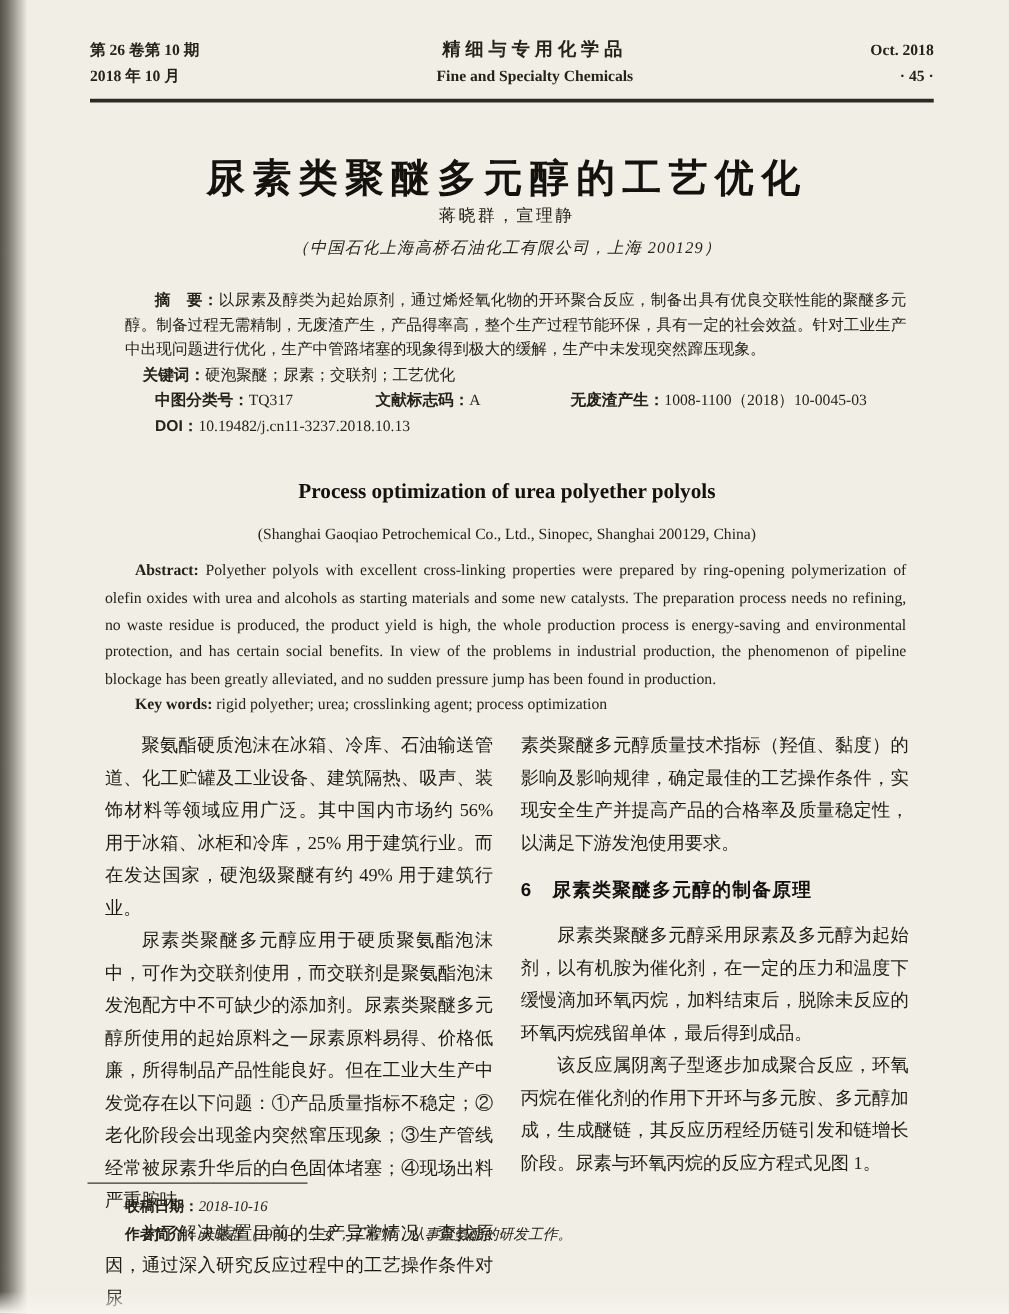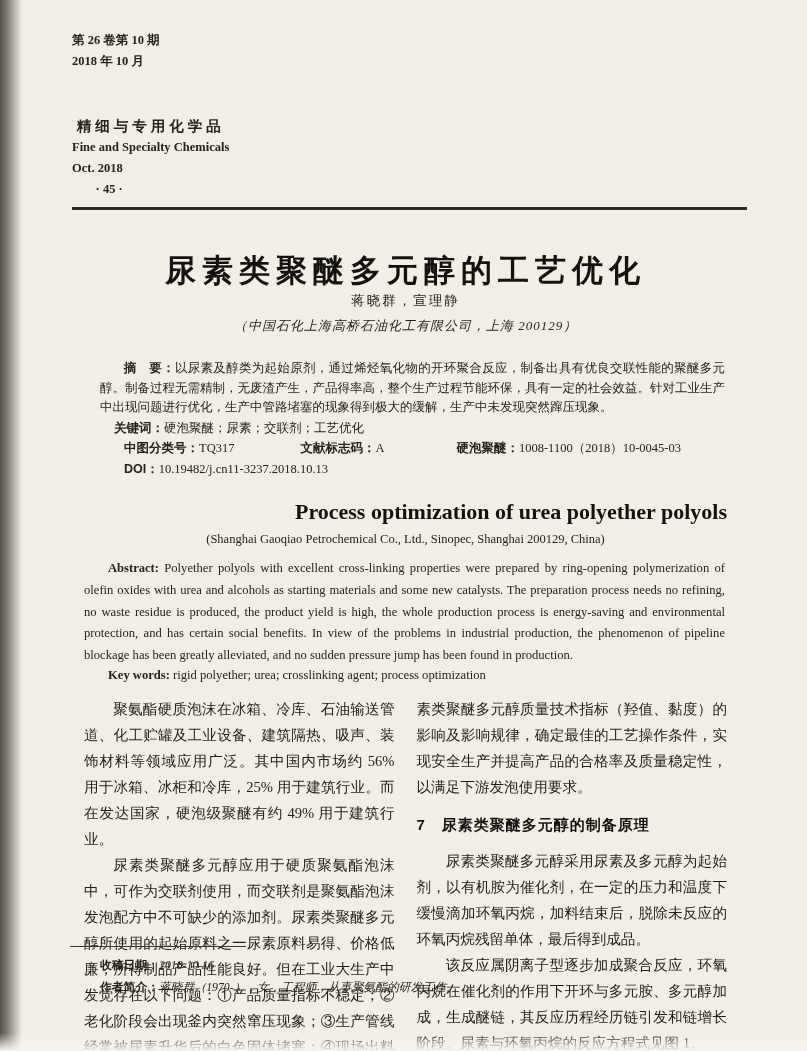--- a/index.html
+++ b/index.html
@@ -5,23 +5,23 @@
   html,body{margin:0;padding:0;}
   body{width:807px;height:1051px;background:#e9e6dc;font-family:"Liberation Serif","DejaVu Serif",serif;}
   .page{position:relative;width:807px;height:1051px;background:#f0eee5;overflow:hidden;color:#262319;}
   .scan-edge{position:absolute;left:0;top:0;width:22px;height:100%;
     background:linear-gradient(to right,#55524b 0%,#7b786f 30%,rgba(240,238,229,0) 100%);}
   .scan-bottom{position:absolute;left:0;bottom:0;width:100%;height:18px;
     background:linear-gradient(to top,#f6f4ee,rgba(246,244,238,0));}
 
   
   .journal-header{display:flex;justify-content:space-between;align-items:flex-start;
-    margin:30px 60px 0 72px;font-weight:bold;font-size:12.5px;line-height:21px;flex-direction:column;}
+    margin:30px 60px 0 72px;font-weight:bold;font-size:12.5px;line-height:21px;}
   .jh-left{text-align:left;}
-  .jh-center{text-align:center;margin-top:44px;}
+  .jh-center{text-align:center;}
   .jh-center .cn{font-size:14.5px;letter-spacing:4px;font-family:"Liberation Sans","DejaVu Sans",sans-serif;}
   .jh-right{text-align:right;}
   .header-rule{margin:7px 60px 0 72px;border-top:3px solid #2c2a24;}
 
   
   .fm{margin-left:84px;margin-right:80px;}
   .cn-title{margin-top:40px;text-align:center;font-size:31px;font-weight:bold;
     font-family:"Liberation Sans","DejaVu Sans",sans-serif;letter-spacing:6px;color:#14120e;}
   .cn-authors{text-align:center;font-size:13.5px;letter-spacing:2px;}
   .cn-affil{margin-top:7px;text-align:center;font-size:13px;font-style:italic;letter-spacing:1px;}
@@ -31,23 +31,23 @@
   .indent{text-indent:1.9em;}
   .hei{font-family:"Liberation Sans","DejaVu Sans",sans-serif;font-weight:bold;}
   .meta-row{margin-top:1px;display:flex;}
   .meta-item{white-space:nowrap;}
   .meta-item.m2{margin-left:66px;}
   .meta-item.m3{margin-left:72px;}
   .meta-row.first{text-indent:0;padding-left:24px;}
   .doi-row{padding-left:24px;margin-top:1px;}
 
   
-  .en-title{margin-top:20px;text-align:right;font-size:22px;font-weight:bold;color:#14120e;}
+  .en-title{margin-top:32px;text-align:center;font-size:17px;font-weight:bold;color:#14120e;}
   .en-authors{margin-top:7px;text-align:center;font-size:14px;font-style:italic;letter-spacing:1px;}
-  .en-affil{margin-top:7px;text-align:center;font-size:12.5px;}
+  .en-affil{margin-top:17px;text-align:center;font-size:12.5px;}
   .en-abstract{margin:11px 2px 0 0;font-size:12.6px;line-height:21.8px;text-align:justify;}
   .en-abstract p{margin:0;}
   .en-keywords{margin-top:1px;padding-left:24px;font-size:12.6px;}
 
   
   .columns{display:flex;gap:22px;margin:13px 80px 0 84px;}
   .col{flex:1;min-width:0;font-size:14.6px;line-height:26px;text-align:justify;color:#201d15;}
   .col p{margin:0;text-indent:2em;}
   .col p.cont{text-indent:0;}
   .section-heading{font-family:"Liberation Sans","DejaVu Sans",sans-serif;font-weight:bold;
@@ -85,42 +85,42 @@
     <div class="cn-title">尿素类聚醚多元醇的工艺优化</div>
     <div class="cn-authors">蒋晓群，宣理静</div>
     <div class="cn-affil">（中国石化上海高桥石油化工有限公司，上海 200129）</div>
 
     <div class="abstract-block">
       <p class="indent"><span class="hei">摘　要：</span><span>以尿素及醇类为起始原剂，通过烯烃氧化物的开环聚合反应，制备出具有优良交联性能的聚醚多元醇。制备过程无需精制，无废渣产生，产品得率高，整个生产过程节能环保，具有一定的社会效益。针对工业生产中出现问题进行优化，生产中管路堵塞的现象得到极大的缓解，生产中未发现突然蹿压现象。</span></p>
       <p style="padding-left:14px;margin-top:1px;"><span class="hei">关键词：</span><span>硬泡聚醚；尿素；交联剂；工艺优化</span></p>
       <div class="meta-row first">
         <span class="meta-item"><span class="hei">中图分类号：</span><span>TQ317</span></span>
         <span class="meta-item m2"><span class="hei">文献标志码：</span><span>A</span></span>
-        <span class="meta-item m3"><span class="hei">硬泡聚醚：</span><span>1008-1100（2018）10-0045-03</span></span>
+        <span class="meta-item m3"><span class="hei">无废渣产生：</span><span>1008-1100（2018）10-0045-03</span></span>
       </div>
       <div class="doi-row"><span class="hei">DOI：</span><span>10.19482/j.cn11-3237.2018.10.13</span></div>
     </div>
 
     <div class="en-title">Process optimization of urea polyether polyols</div>
     <div class="en-affil">(Shanghai Gaoqiao Petrochemical Co., Ltd., Sinopec, Shanghai 200129, China)</div>
     <div class="en-abstract">
       <p class="indent"><b>Abstract:</b><span> Polyether polyols with excellent cross-linking properties were prepared by ring-opening polymerization of olefin oxides with urea and alcohols as starting materials and some new catalysts. The preparation process needs no refining, no waste residue is produced, the product yield is high, the whole production process is energy-saving and environmental protection, and has certain social benefits. In view of the problems in industrial production, the phenomenon of pipeline blockage has been greatly alleviated, and no sudden pressure jump has been found in production.</span></p>
     </div>
     <div class="en-keywords"><b>Key words:</b><span> rigid polyether; urea; crosslinking agent; process optimization</span></div>
   </div>
 
   <div class="columns">
     <div class="col">
       <p>聚氨酯硬质泡沫在冰箱、冷库、石油输送管道、化工贮罐及工业设备、建筑隔热、吸声、装饰材料等领域应用广泛。其中国内市场约 56% 用于冰箱、冰柜和冷库，25% 用于建筑行业。而在发达国家，硬泡级聚醚有约 49% 用于建筑行业。</p>
       <p>尿素类聚醚多元醇应用于硬质聚氨酯泡沫中，可作为交联剂使用，而交联剂是聚氨酯泡沫发泡配方中不可缺少的添加剂。尿素类聚醚多元醇所使用的起始原料之一尿素原料易得、价格低廉，所得制品产品性能良好。但在工业大生产中发觉存在以下问题：①产品质量指标不稳定；②老化阶段会出现釜内突然窜压现象；③生产管线经常被尿素升华后的白色固体堵塞；④现场出料严重胺味。</p>
       <p>为了解决装置目前的生产异常情况，查找原因，通过深入研究反应过程中的工艺操作条件对尿</p>
     </div>
     <div class="col">
       <p class="cont">素类聚醚多元醇质量技术指标（羟值、黏度）的影响及影响规律，确定最佳的工艺操作条件，实现安全生产并提高产品的合格率及质量稳定性，以满足下游发泡使用要求。</p>
-      <div class="section-heading">7　尿素类聚醚多元醇的制备原理</div>
+      <div class="section-heading">6　尿素类聚醚多元醇的制备原理</div>
       <p>尿素类聚醚多元醇采用尿素及多元醇为起始剂，以有机胺为催化剂，在一定的压力和温度下缓慢滴加环氧丙烷，加料结束后，脱除未反应的环氧丙烷残留单体，最后得到成品。</p>
       <p>该反应属阴离子型逐步加成聚合反应，环氧丙烷在催化剂的作用下开环与多元胺、多元醇加成，生成醚链，其反应历程经历链引发和链增长阶段。尿素与环氧丙烷的反应方程式见图 1。</p>
     </div>
   </div>
 
   <div class="footnote">
     <div class="footnote-rule"></div>
     <div class="footnote-text">
       <div><span class="hei">收稿日期：</span><span>2018-10-16</span></div>
       <div><span class="hei">作者简介：</span><span>蒋晓群（1970-），女，工程师，从事聚氨酯的研发工作。</span></div>

